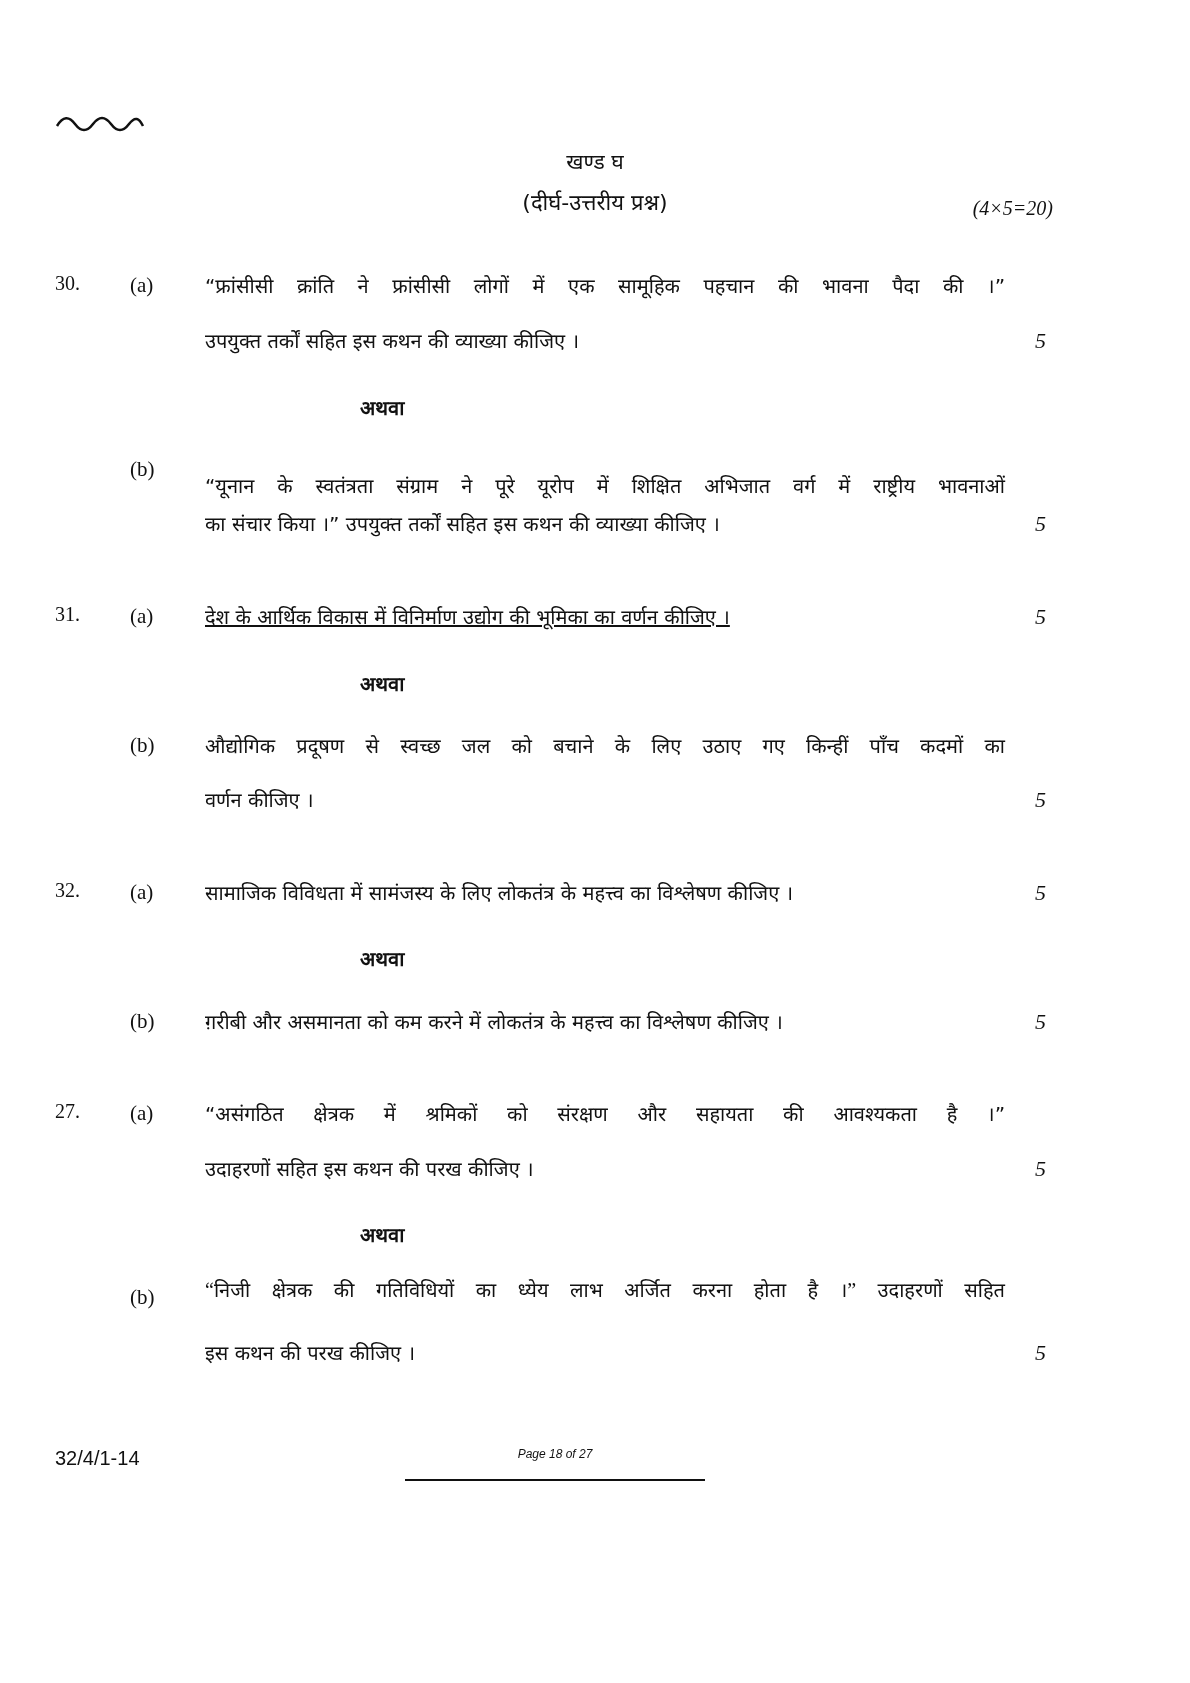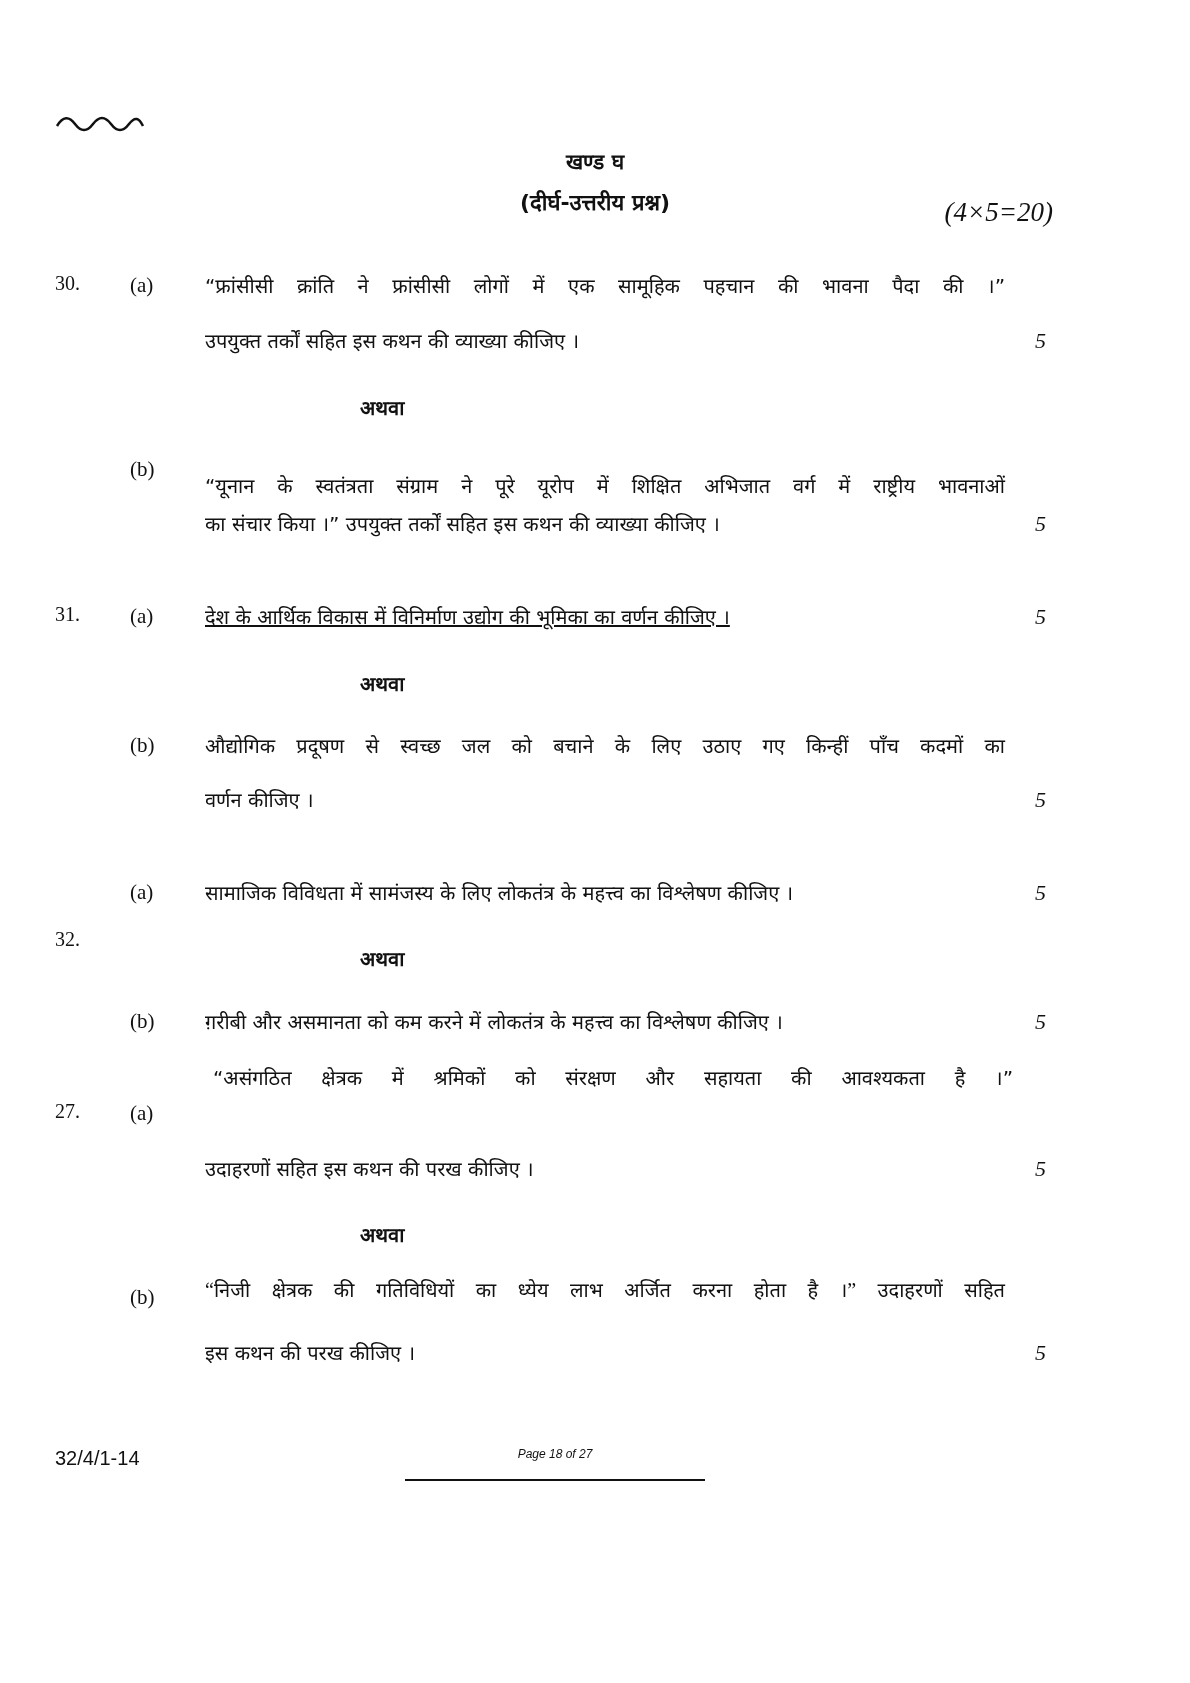--- a/index.html
+++ b/index.html
@@ -4,25 +4,25 @@
 <style>
   html, body { margin: 0; padding: 0; background: #ffffff; }
   body {
     width: 1190px; height: 1683px; position: relative; overflow: hidden;
     font-family: "Liberation Serif", "DejaVu Serif", serif;
     color: #111111;
   }
   .wave { position: absolute; left: 55px; top: 112px; width: 90px; height: 24px; }
   .section-title {
     position: absolute; left: 0; width: 1190px; text-align: center;
-    font-family: "DejaVu Sans", sans-serif; font-weight: bold; font-size: 21px;
+    font-family: "DejaVu Sans", sans-serif; font-weight: normal; font-size: 21px;
   }
   .marks-total {
     position: absolute; right: 137px; top: 197px;
-    font-style: italic; font-size: 27px;
+    font-style: italic; font-size: 20px;
   }
   .qnum { position: absolute; left: 55px; font-weight: normal; font-size: 20px; }
   .opt { position: absolute; left: 130px; font-size: 21px; }
   .line {
     position: absolute; left: 205px; font-family: "DejaVu Sans", sans-serif;
     font-size: 20px; white-space: nowrap;
   }
   .line.justify { width: 800px; text-align: justify; text-align-last: justify; }
   .mark { position: absolute; left: 1035px; font-style: italic; font-size: 22px; }
   .or {
@@ -71,34 +71,34 @@
   <div class="line" style="top:603px;text-decoration:underline;">देश के आर्थिक विकास में विनिर्माण उद्योग की भूमिका का वर्णन कीजिए ।</div>
   <div class="mark" style="top:604px;">5</div>
   <div class="or" style="top:670px;">अथवा</div>
   <div class="opt" style="top:733px;">(b)</div>
   <div class="line justify" style="top:732px;">औद्योगिक प्रदूषण से स्वच्छ जल को बचाने के लिए उठाए गए किन्हीं पाँच कदमों का</div>
   <div class="line" style="top:786px;">वर्णन कीजिए ।</div>
   <div class="mark" style="top:787px;">5</div>
 </div>
 
 <div>
-  <div class="qnum" style="top:928px;">32.</div>
+  <div class="qnum" style="top:879px;">32.</div>
   <div class="opt" style="top:880px;">(a)</div>
   <div class="line" style="top:879px;">सामाजिक विविधता में सामंजस्य के लिए लोकतंत्र के महत्त्व का विश्लेषण कीजिए ।</div>
   <div class="mark" style="top:880px;">5</div>
   <div class="or" style="top:945px;">अथवा</div>
   <div class="opt" style="top:1009px;">(b)</div>
   <div class="line" style="top:1008px;">ग़रीबी और असमानता को कम करने में लोकतंत्र के महत्त्व का विश्लेषण कीजिए ।</div>
   <div class="mark" style="top:1009px;">5</div>
 </div>
 
 <div>
   <div class="qnum" style="top:1100px;">27.</div>
   <div class="opt" style="top:1101px;">(a)</div>
-  <div class="line justify" style="top:1064px;margin-left:8px;">“असंगठित क्षेत्रक में श्रमिकों को संरक्षण और सहायता की आवश्यकता है ।”</div>
+  <div class="line justify" style="top:1100px;">“असंगठित क्षेत्रक में श्रमिकों को संरक्षण और सहायता की आवश्यकता है ।”</div>
   <div class="line" style="top:1155px;text-align:center;">उदाहरणों सहित इस कथन की परख कीजिए ।</div>
   <div class="mark" style="top:1156px;">5</div>
   <div class="or" style="top:1221px;">अथवा</div>
   <div class="opt" style="top:1285px;">(b)</div>
   <div class="line justify" style="top:1276px;font-family:Liberation Serif, serif;">“निजी क्षेत्रक की गतिविधियों का ध्येय लाभ अर्जित करना होता है ।” उदाहरणों सहित</div>
   <div class="line" style="top:1339px;">इस कथन की परख कीजिए ।</div>
   <div class="mark" style="top:1340px;">5</div>
 </div>
 
 <div class="footer-code">32/4/1-14</div>

